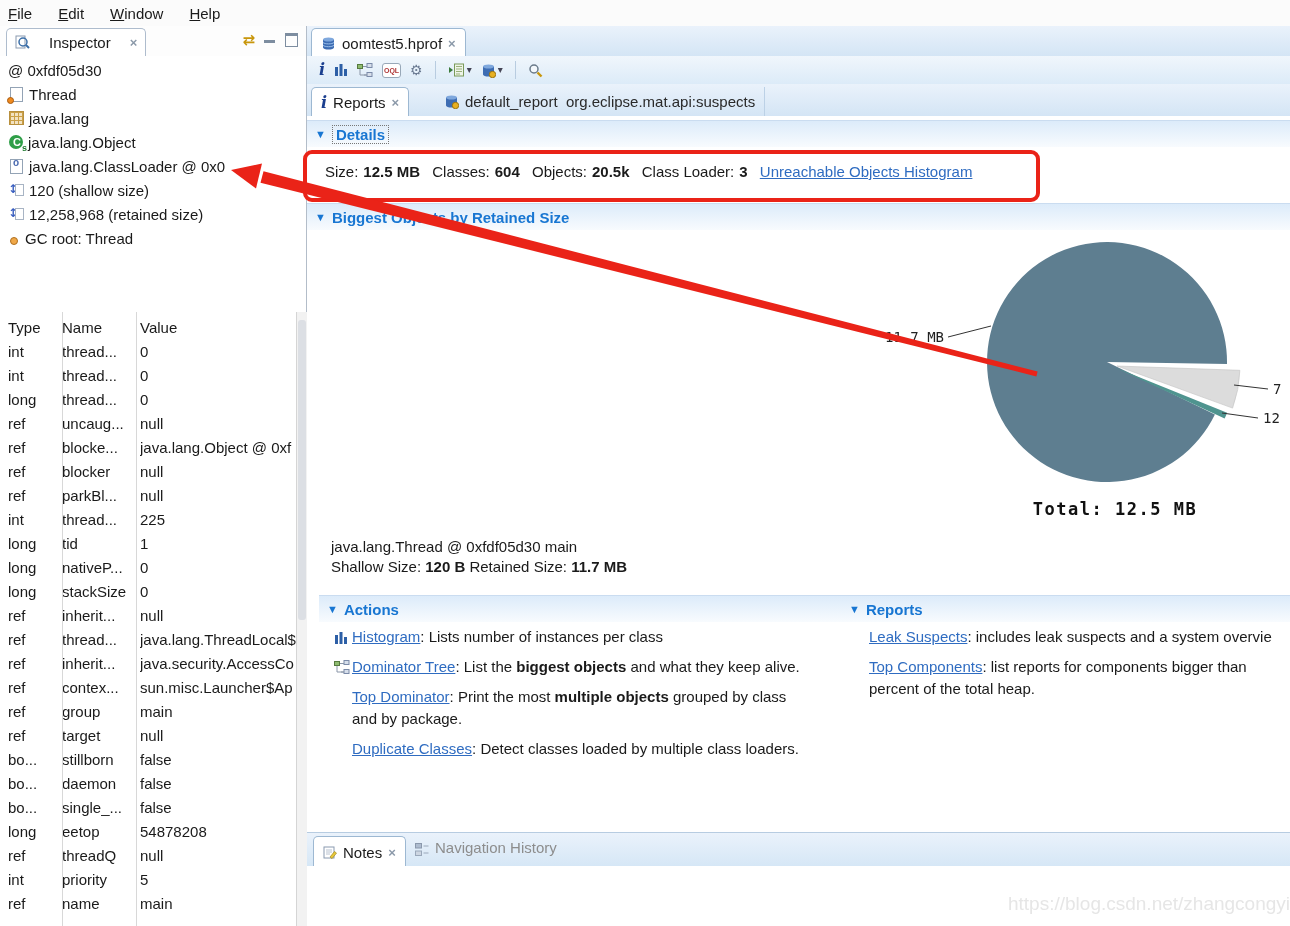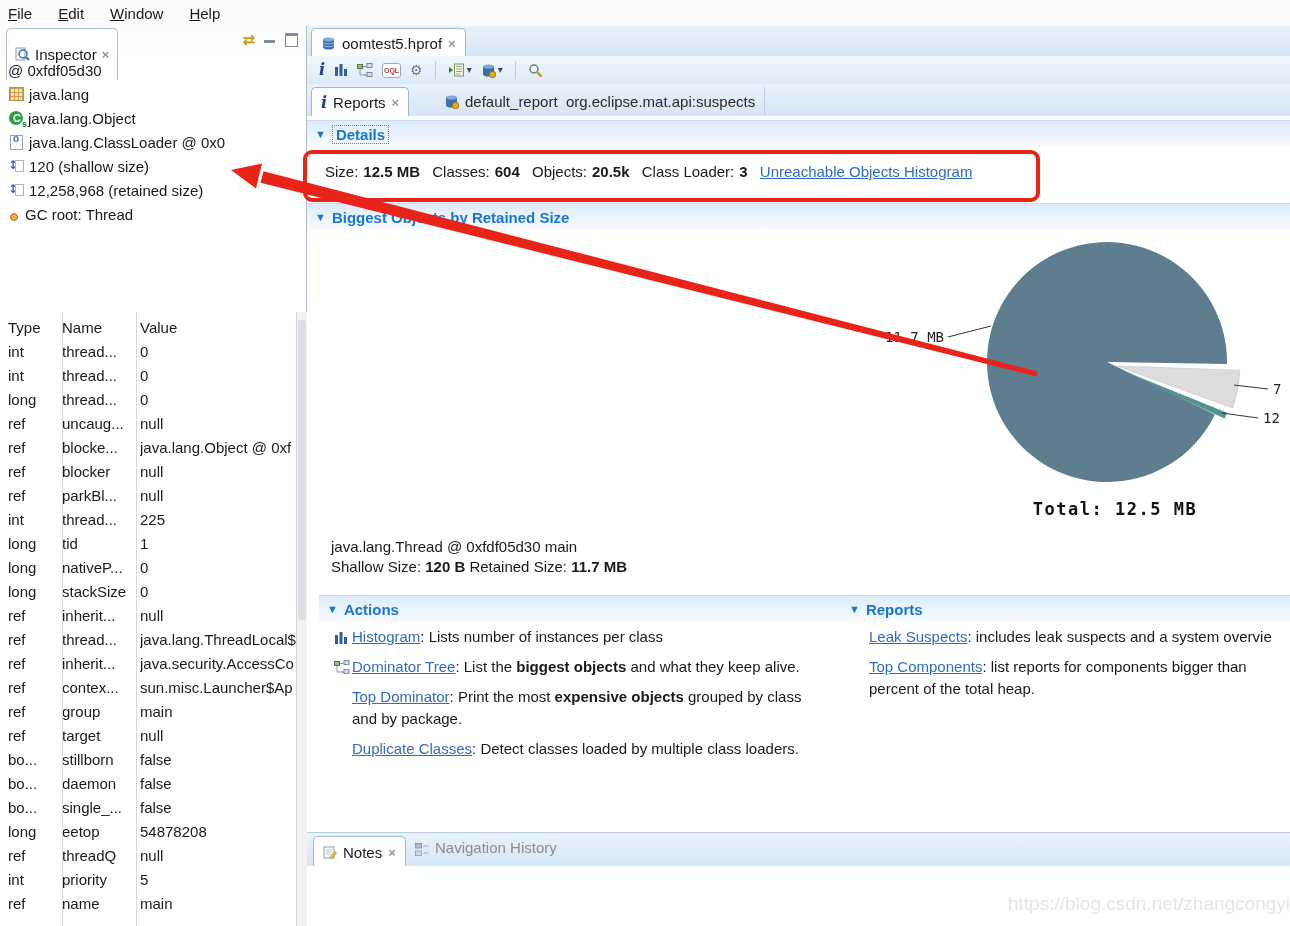--- a/index.html
+++ b/index.html
@@ -8,21 +8,21 @@
   .abs{position:absolute}
 
   
   .menubar{position:absolute;left:0;top:0;width:1290px;height:26px;background:#fbfbfb;display:flex;align-items:center;padding-left:8px;gap:26px}
   .menu-item{cursor:default}
   .menu-item .ul{text-decoration:underline}
 
   
   .left-panel{position:absolute;left:0;top:26px;width:306px;height:900px;background:#fff;border-right:1px solid #b3bdc9}
   .view-tabrow{position:absolute;left:0;top:0;width:306px;height:30px;background:#fdfdfd}
-  .view-tab{position:absolute;left:6px;top:2px;height:27px;display:flex;align-items:center;gap:5px;padding:12px 8px;
+  .view-tab{position:absolute;left:6px;top:2px;height:27px;display:flex;align-items:center;gap:19px;padding:0 8px;
             background:#fff;border:1px solid #aebccd;border-bottom:none;border-radius:5px 5px 0 0;font-size:15px}
   .tab-close{color:#8b99a9;font-weight:bold;font-size:13px;cursor:pointer}
   .win-icons{position:absolute;right:8px;top:5px;display:flex;align-items:center;gap:9px}
   .sync-arrows{color:#c8960c;font:700 15px "DejaVu Sans",sans-serif}
   .win-min{width:12px;height:10px;position:relative}
   .win-min::after{content:"";position:absolute;left:0;top:5px;width:11px;height:3px;background:#7d8da0}
   .win-max{width:11px;height:10px;border:1px solid #7d8da0;border-top:3px solid #7d8da0}
 
   .insp-items{position:absolute;left:0;top:32px;width:296px}
   .insp-item{display:flex;align-items:center;height:24px;padding-left:8px;white-space:nowrap;overflow:hidden}
@@ -144,20 +144,24 @@
         <span class="win-min"></span>
         <span class="win-max"></span>
       </div>
     </div>
 
     <div class="insp-items" id="insp-items">
         <div class="insp-item">
           <span>@ 0xfdf05d30</span>
         </div>
         <div class="insp-item">
+          <span class="ins-ic thread-icon"></span>
+          <span>Thread</span>
+        </div>
+        <div class="insp-item">
           <span class="ins-ic package-icon"></span>
           <span>java.lang</span>
         </div>
         <div class="insp-item">
           <span class="ins-ic object-class-icon"></span>
           <span>java.lang.Object</span>
         </div>
         <div class="insp-item">
           <span class="ins-ic classloader-icon"></span>
           <span>java.lang.ClassLoader @ 0x0</span>
@@ -449,21 +453,21 @@
                 <rect x="1" y="4" width="3" height="9" fill="#2d5fa6"></rect>
                 <rect x="5.5" y="1" width="3" height="12" fill="#2d5fa6"></rect>
                 <rect x="10" y="6" width="3" height="7" fill="#2d5fa6"></rect>
               </svg></span><a class="lnk">Histogram</a><span>: Lists number of instances per class</span></div>
           <div class="action-item"><span class="action-ic"><svg width="16" height="15" viewBox="0 0 16 15">
                 <rect x="0.5" y="1.5" width="5" height="4" fill="#8fbc70" stroke="#567a3f"></rect>
                 <rect x="10" y="0.5" width="5" height="4" fill="#d7dfeb" stroke="#7a8aa8"></rect>
                 <rect x="10" y="9.5" width="5" height="4" fill="#d7dfeb" stroke="#7a8aa8"></rect>
                 <path d="M3 6v6h7M6 3.5h4M7 12h3" stroke="#8a96a8" fill="none"></path>
               </svg></span><a class="lnk">Dominator Tree</a><span>: List the </span><b>biggest objects</b><span> and what they keep alive.</span></div>
-          <div class="action-item"><a class="lnk">Top Dominator</a><span>: Print the most </span><b>expensive objects</b><span> grouped by class and by package.</span></div>
+          <div class="action-item"><a class="lnk">Top Dominator</a><span>: Print the most </span><b>multiple objects</b><span> grouped by class and by package.</span></div>
           <div class="action-item"><a class="lnk">Duplicate Classes</a><span>: Detect classes loaded by multiple class loaders.</span></div>
         </div>
       <div class="report-list" id="report-list">
           <div class="report-item">
             <div class="clip-line"><a class="lnk">Leak Suspects</a><span>: includes leak suspects and a system overvie</span></div>
           </div>
           <div class="report-item">
             <div class="clip-line"><a class="lnk">Top Components</a><span>: list reports for components bigger than</span></div>
             <div>percent of the total heap.</div>
           </div>

